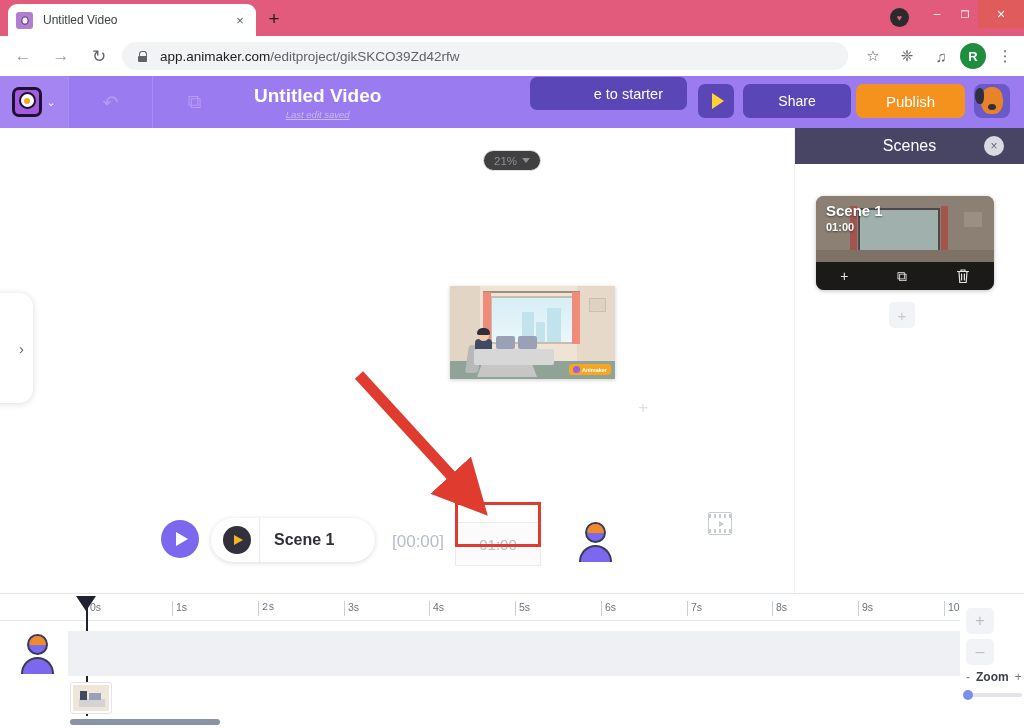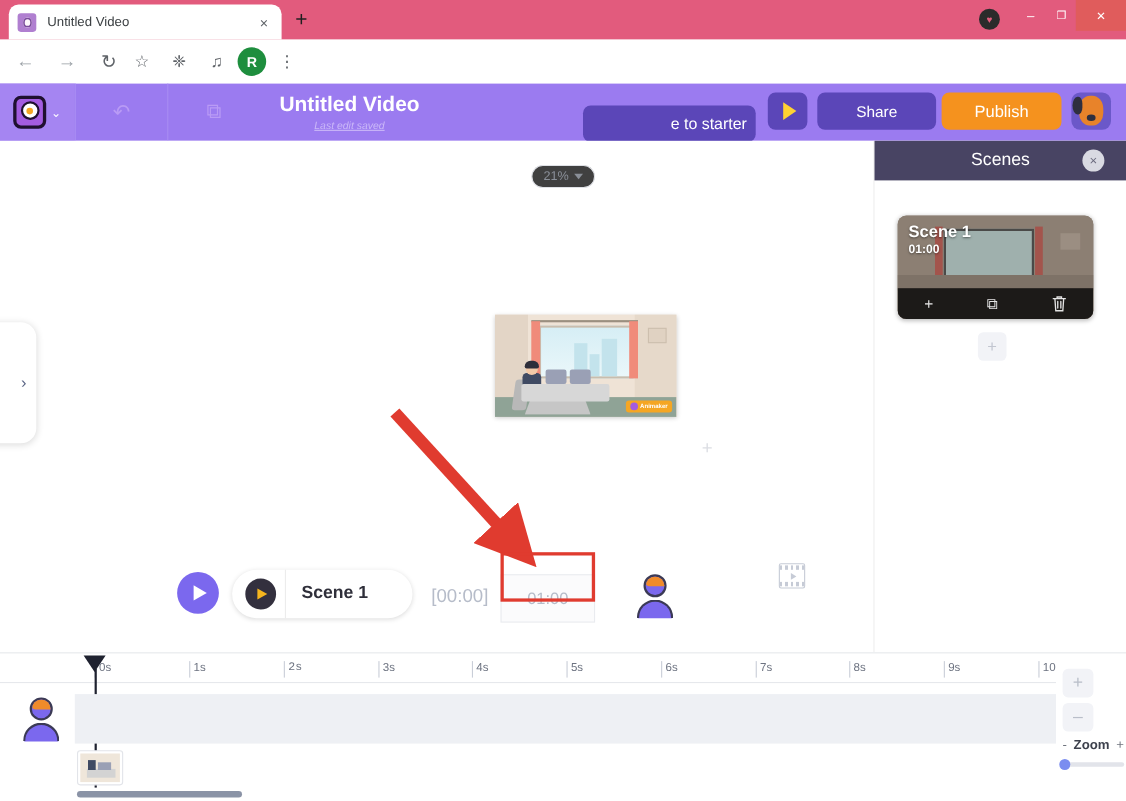--- a/index.html
+++ b/index.html
@@ -118,24 +118,24 @@
     display: flex; align-items: center; justify-content: center;
     color: #b99bf5; font-size: 19px; border-left: 1px solid #a98cf3;
   }
   .proj-title-wrap { margin-left: 18px; text-align: center; flex: none; }
   .proj-title { font-size: 19px; font-weight: bold; color: #ffffff; }
   .proj-sub {
     font-size: 9.5px; color: #cbb8f8; text-decoration: underline;
     font-style: italic; margin-top: 2px;
   }
   .upgrade-btn {
-    position: absolute; left: 530px; top: 96px; width: 157px; height: 33px;
+    position: absolute; left: 530px; top: 77px; width: 157px; height: 33px;
     background: #5b46b8; border-radius: 7px; color: #ffffff;
     font-size: 14.5px; display: flex; align-items: center;
-    justify-content: flex-end; padding-right: 8px;
+    justify-content: flex-end; padding-right: 24px;
   }
   .mode-toggle {
     position: absolute; left: 459px; top: 84px; width: 144px; height: 35px;
     background: #5b46b8; border-radius: 8px; display: flex; padding: 3px;
   }
   .mode-opt {
     flex: 1; border-radius: 6px; font-size: 12.5px; font-weight: bold;
     display: flex; align-items: center; justify-content: center; color: #ffffff;
   }
   .mode-opt.on { background: #c9b9f7; color: #8d7ccb; }
@@ -455,20 +455,24 @@
     <div class="win-dot">♥</div>
     <div class="win-btn win-min">–</div>
     <div class="win-btn win-max">❐</div>
     <div class="win-btn win-close">×</div>
   </div>
 
   <div class="browser-toolbar">
     <div class="nav-btn">←</div>
     <div class="nav-btn">→</div>
     <div class="nav-btn active">↻</div>
+    <div class="omnibox">
+      <span class="lock-icon"></span>
+      <span class="omnibox-url"><span>app.animaker.com</span><span class="path">/editproject/gikSKCO39Zd42rfw</span></span>
+    </div>
     <div class="tb-icon">☆</div>
     <div class="tb-icon">❈</div>
     <div class="tb-icon">♫</div>
     <div class="avatar-r">R</div>
     <div class="tb-icon">⋮</div>
   </div>
 
   <div class="app-toolbar">
     <div class="logo-cell">
       <div class="logo-mark"></div>

